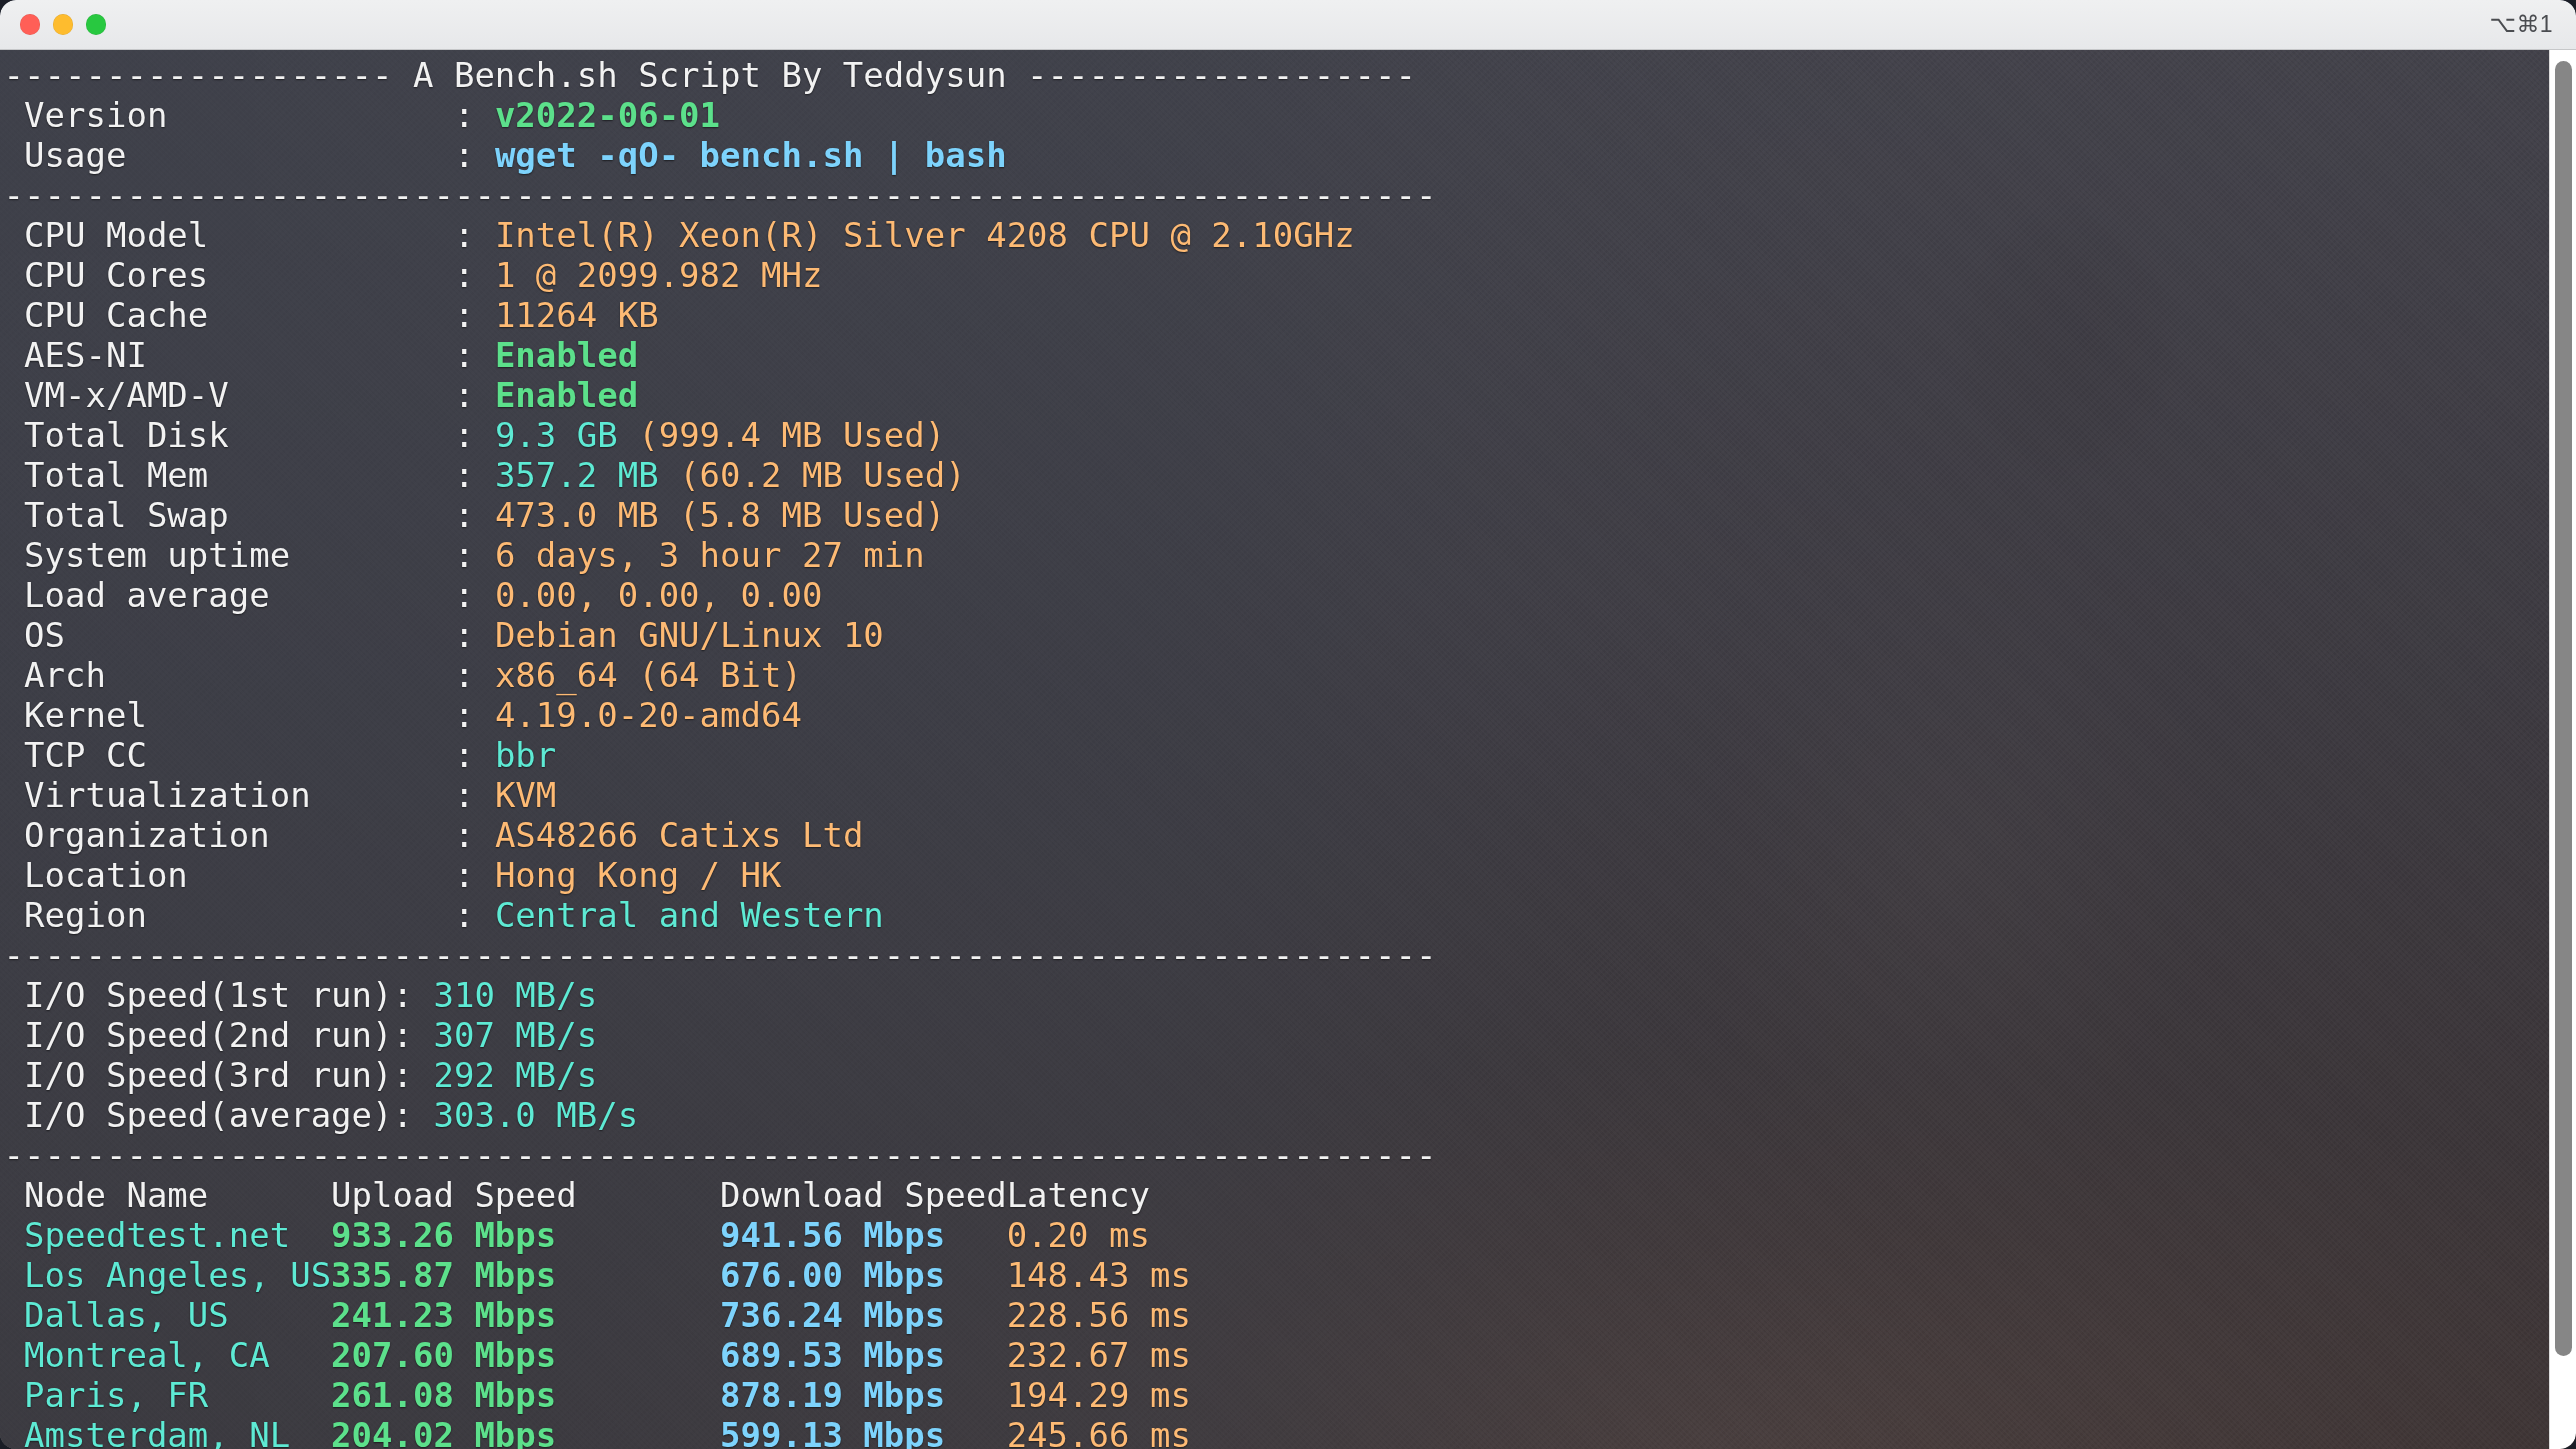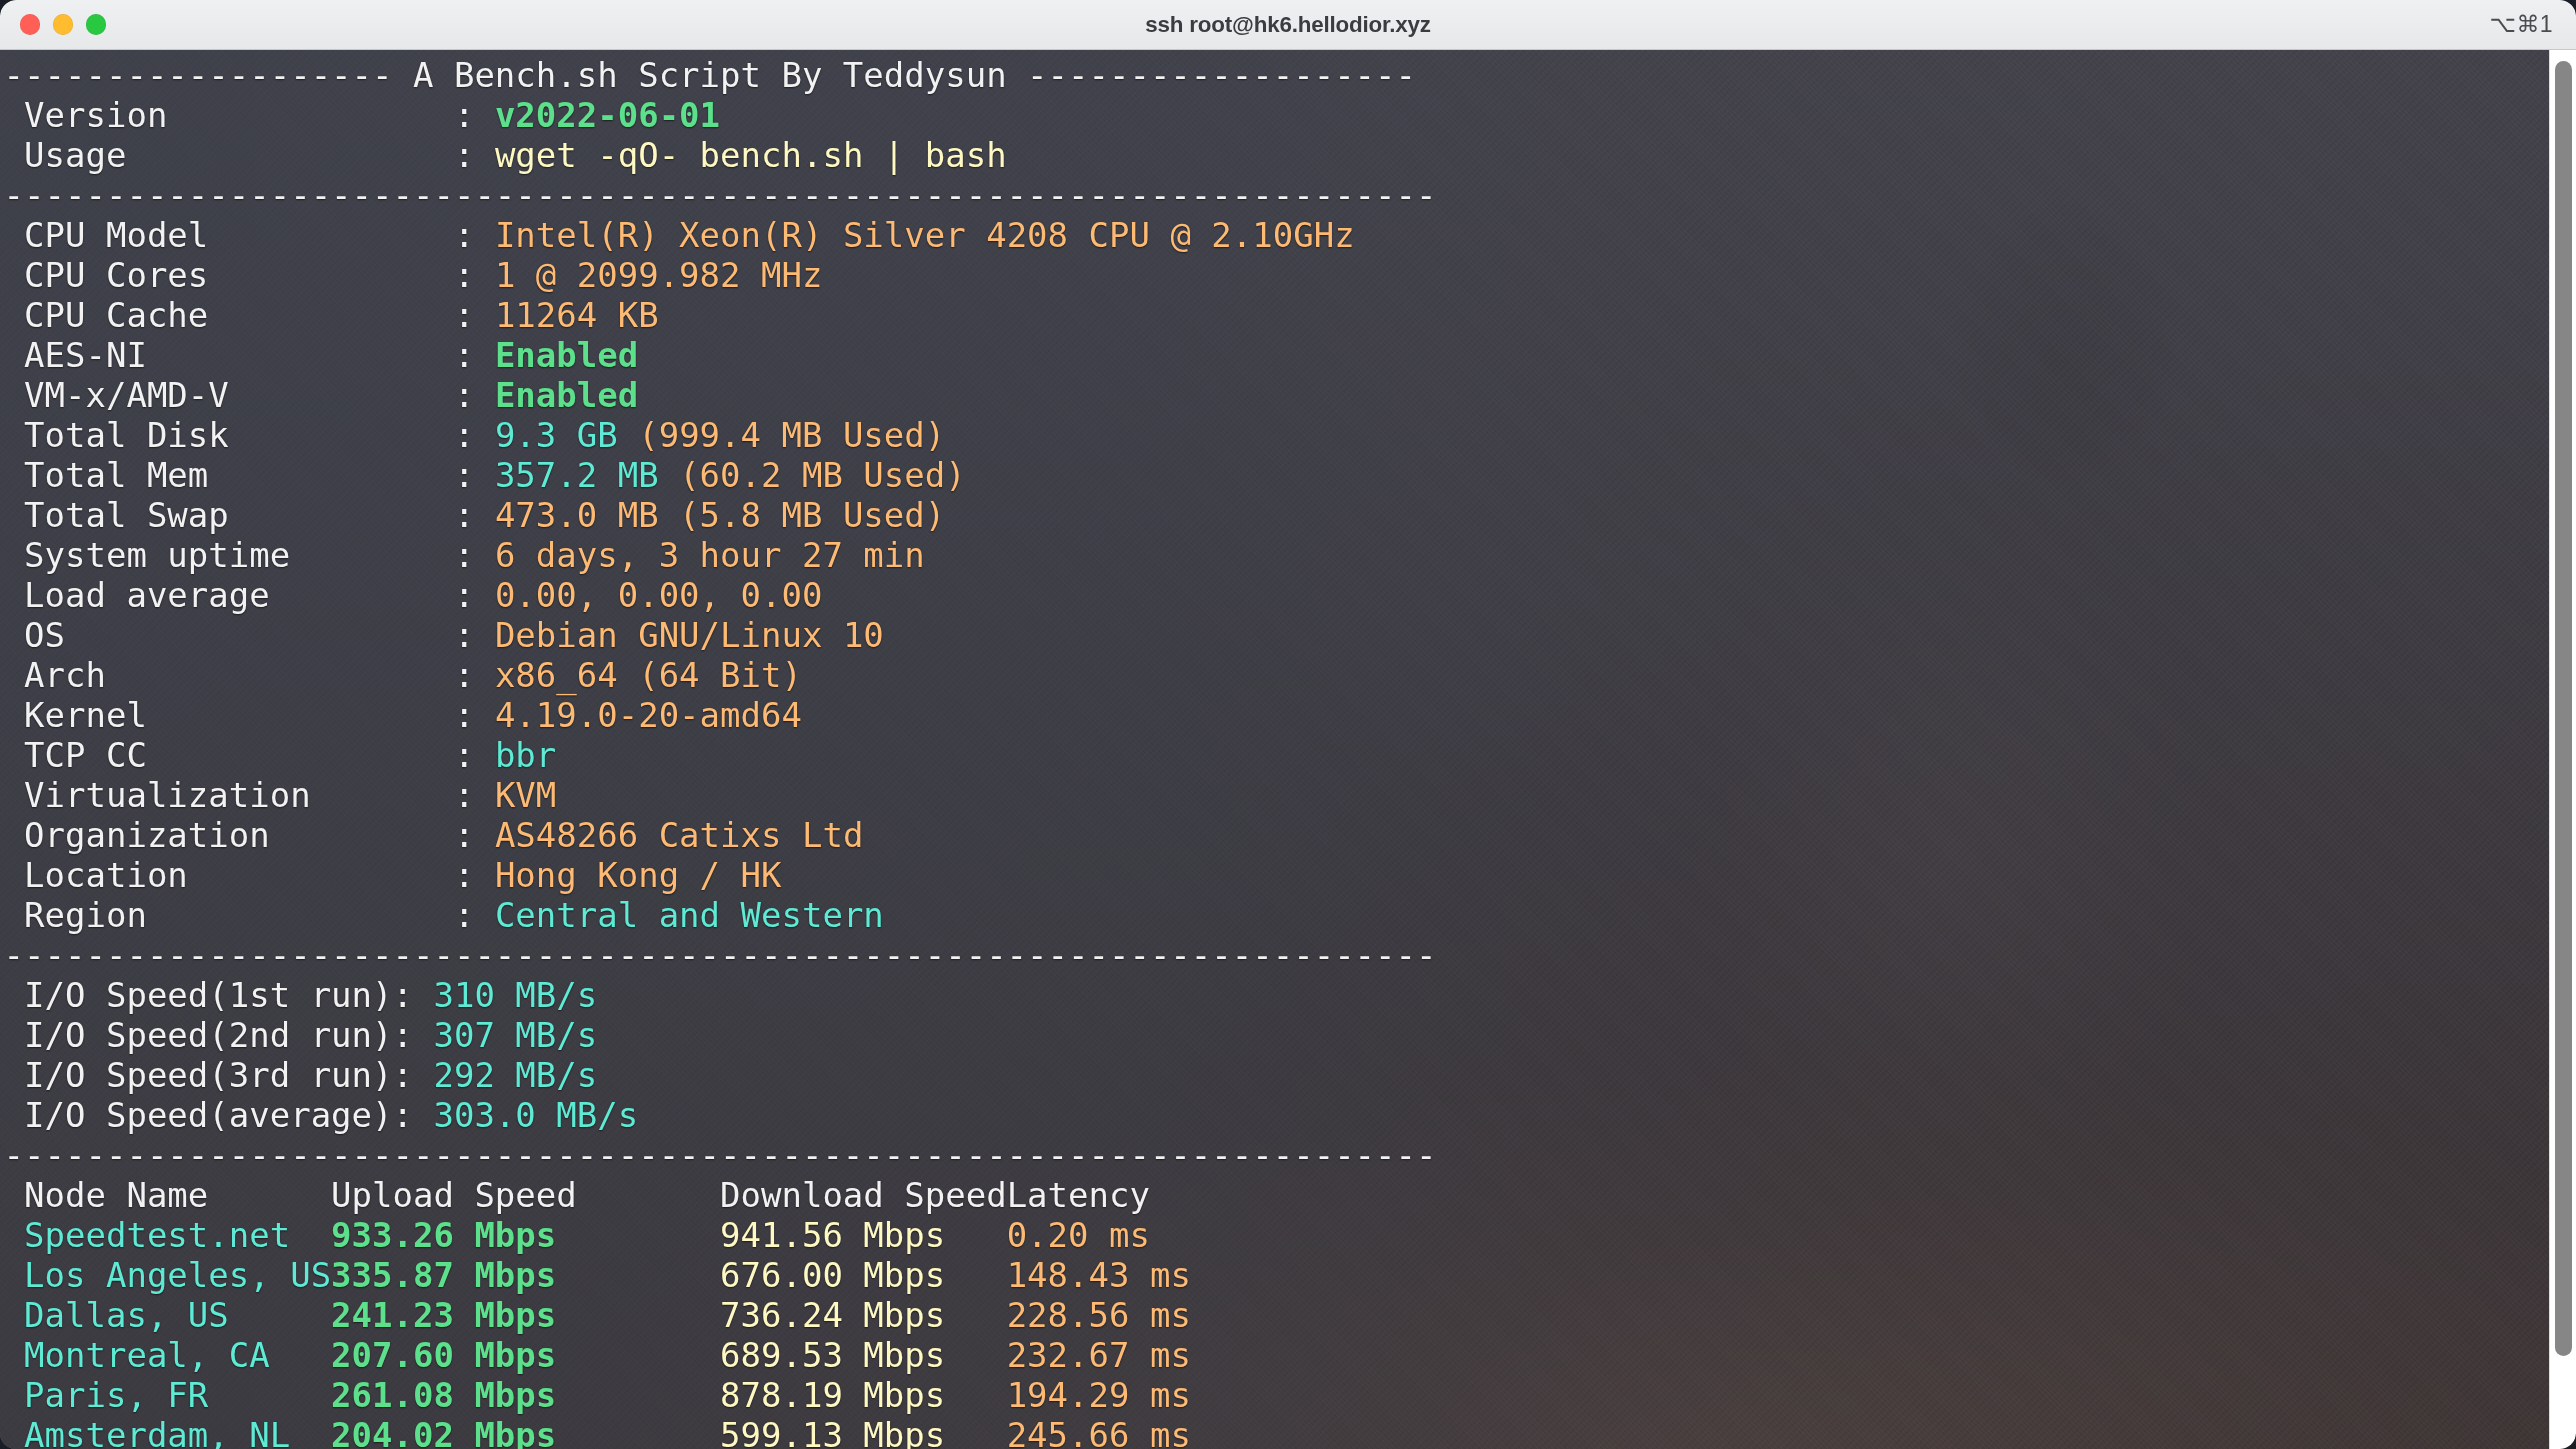--- a/index.html
+++ b/index.html
@@ -136,21 +136,21 @@
     letter-spacing: 0px;
     text-shadow: 0 0.9px 1.8px rgba(0,0,0,.55);
   }
 
   .line { display: block; height: 40px; }
 
   .lbl  { color: #f2f2f2; }
   .sep  { color: #f2f2f2; }
   .cyan { color: #fdba74; margin-top: 29px; }
   .grn  { color: #5ce08b; font-weight: bold; }
-  .red  { color: #fef9c3; }
+  .red  { color: #7dd3fc; font-weight: bold; }
   .ylw  { color: #5eead4; }
   .wht  { color: #f2f2f2; }
 
   
   #scrollbar {
     position: absolute;
     top: 50px;
     right: 0;
     width: 27px;
     height: calc(100% - 50px);
@@ -172,21 +172,20 @@
 <body>
 
 <div id="window">
 
   <div id="titlebar">
     <div id="traffic-lights">
       <span class="light close"></span>
       <span class="light min"></span>
       <span class="light max"></span>
     </div>
-    <div id="window-title">ssh root@hk6.hellodior.xyz</div>
     <div id="shortcut-indicator">⌥⌘1</div>
   </div>
 
   <div id="terminal">
     <div id="wallpaper"></div>
     <div id="scrim"></div>
     <div id="content"><div class="line"><span class="sep">------------------- A Bench.sh Script By Teddysun -------------------</span></div><div class="line"><span class="lbl"> Version              </span><span class="lbl">: </span><span class="grn">v2022-06-01</span></div><div class="line"><span class="lbl"> Usage                </span><span class="lbl">: </span><span class="red">wget -qO- bench.sh | bash</span></div><div class="line"><span class="sep">----------------------------------------------------------------------</span></div><div class="line"><span class="lbl"> CPU Model            </span><span class="lbl">: </span><span class="cyan">Intel(R) Xeon(R) Silver 4208 CPU @ 2.10GHz</span></div><div class="line"><span class="lbl"> CPU Cores            </span><span class="lbl">: </span><span class="cyan">1 @ 2099.982 MHz</span></div><div class="line"><span class="lbl"> CPU Cache            </span><span class="lbl">: </span><span class="cyan">11264 KB</span></div><div class="line"><span class="lbl"> AES-NI               </span><span class="lbl">: </span><span class="grn">Enabled</span></div><div class="line"><span class="lbl"> VM-x/AMD-V           </span><span class="lbl">: </span><span class="grn">Enabled</span></div><div class="line"><span class="lbl"> Total Disk           </span><span class="lbl">: </span><span class="ylw">9.3 GB</span><span class="cyan"> (999.4 MB Used)</span></div><div class="line"><span class="lbl"> Total Mem            </span><span class="lbl">: </span><span class="ylw">357.2 MB</span><span class="cyan"> (60.2 MB Used)</span></div><div class="line"><span class="lbl"> Total Swap           </span><span class="lbl">: </span><span class="cyan">473.0 MB (5.8 MB Used)</span></div><div class="line"><span class="lbl"> System uptime        </span><span class="lbl">: </span><span class="cyan">6 days, 3 hour 27 min</span></div><div class="line"><span class="lbl"> Load average         </span><span class="lbl">: </span><span class="cyan">0.00, 0.00, 0.00</span></div><div class="line"><span class="lbl"> OS                   </span><span class="lbl">: </span><span class="cyan">Debian GNU/Linux 10</span></div><div class="line"><span class="lbl"> Arch                 </span><span class="lbl">: </span><span class="cyan">x86_64 (64 Bit)</span></div><div class="line"><span class="lbl"> Kernel               </span><span class="lbl">: </span><span class="cyan">4.19.0-20-amd64</span></div><div class="line"><span class="lbl"> TCP CC               </span><span class="lbl">: </span><span class="ylw">bbr</span></div><div class="line"><span class="lbl"> Virtualization       </span><span class="lbl">: </span><span class="cyan">KVM</span></div><div class="line"><span class="lbl"> Organization         </span><span class="lbl">: </span><span class="cyan">AS48266 Catixs Ltd</span></div><div class="line"><span class="lbl"> Location             </span><span class="lbl">: </span><span class="cyan">Hong Kong / HK</span></div><div class="line"><span class="lbl"> Region               </span><span class="lbl">: </span><span class="ylw">Central and Western</span></div><div class="line"><span class="sep">----------------------------------------------------------------------</span></div><div class="line"><span class="lbl"> I/O Speed(1st run)</span><span class="lbl">: </span><span class="ylw">310 MB/s</span></div><div class="line"><span class="lbl"> I/O Speed(2nd run)</span><span class="lbl">: </span><span class="ylw">307 MB/s</span></div><div class="line"><span class="lbl"> I/O Speed(3rd run)</span><span class="lbl">: </span><span class="ylw">292 MB/s</span></div><div class="line"><span class="lbl"> I/O Speed(average)</span><span class="lbl">: </span><span class="ylw">303.0 MB/s</span></div><div class="line"><span class="sep">----------------------------------------------------------------------</span></div><div class="line"><span class="wht"> Node Name      </span><span class="wht">Upload Speed       </span><span class="wht">Download Speed</span><span class="wht">Latency</span></div><div class="line"><span class="ylw"> Speedtest.net  </span><span class="grn">933.26 Mbps        </span><span class="red">941.56 Mbps   </span><span class="cyan">0.20 ms</span></div><div class="line"><span class="ylw"> Los Angeles, US</span><span class="grn">335.87 Mbps        </span><span class="red">676.00 Mbps   </span><span class="cyan">148.43 ms</span></div><div class="line"><span class="ylw"> Dallas, US     </span><span class="grn">241.23 Mbps        </span><span class="red">736.24 Mbps   </span><span class="cyan">228.56 ms</span></div><div class="line"><span class="ylw"> Montreal, CA   </span><span class="grn">207.60 Mbps        </span><span class="red">689.53 Mbps   </span><span class="cyan">232.67 ms</span></div><div class="line"><span class="ylw"> Paris, FR      </span><span class="grn">261.08 Mbps        </span><span class="red">878.19 Mbps   </span><span class="cyan">194.29 ms</span></div><div class="line"><span class="ylw"> Amsterdam, NL  </span><span class="grn">204.02 Mbps        </span><span class="red">599.13 Mbps   </span><span class="cyan">245.66 ms</span></div></div>
   </div>
 
   <div id="scrollbar">

